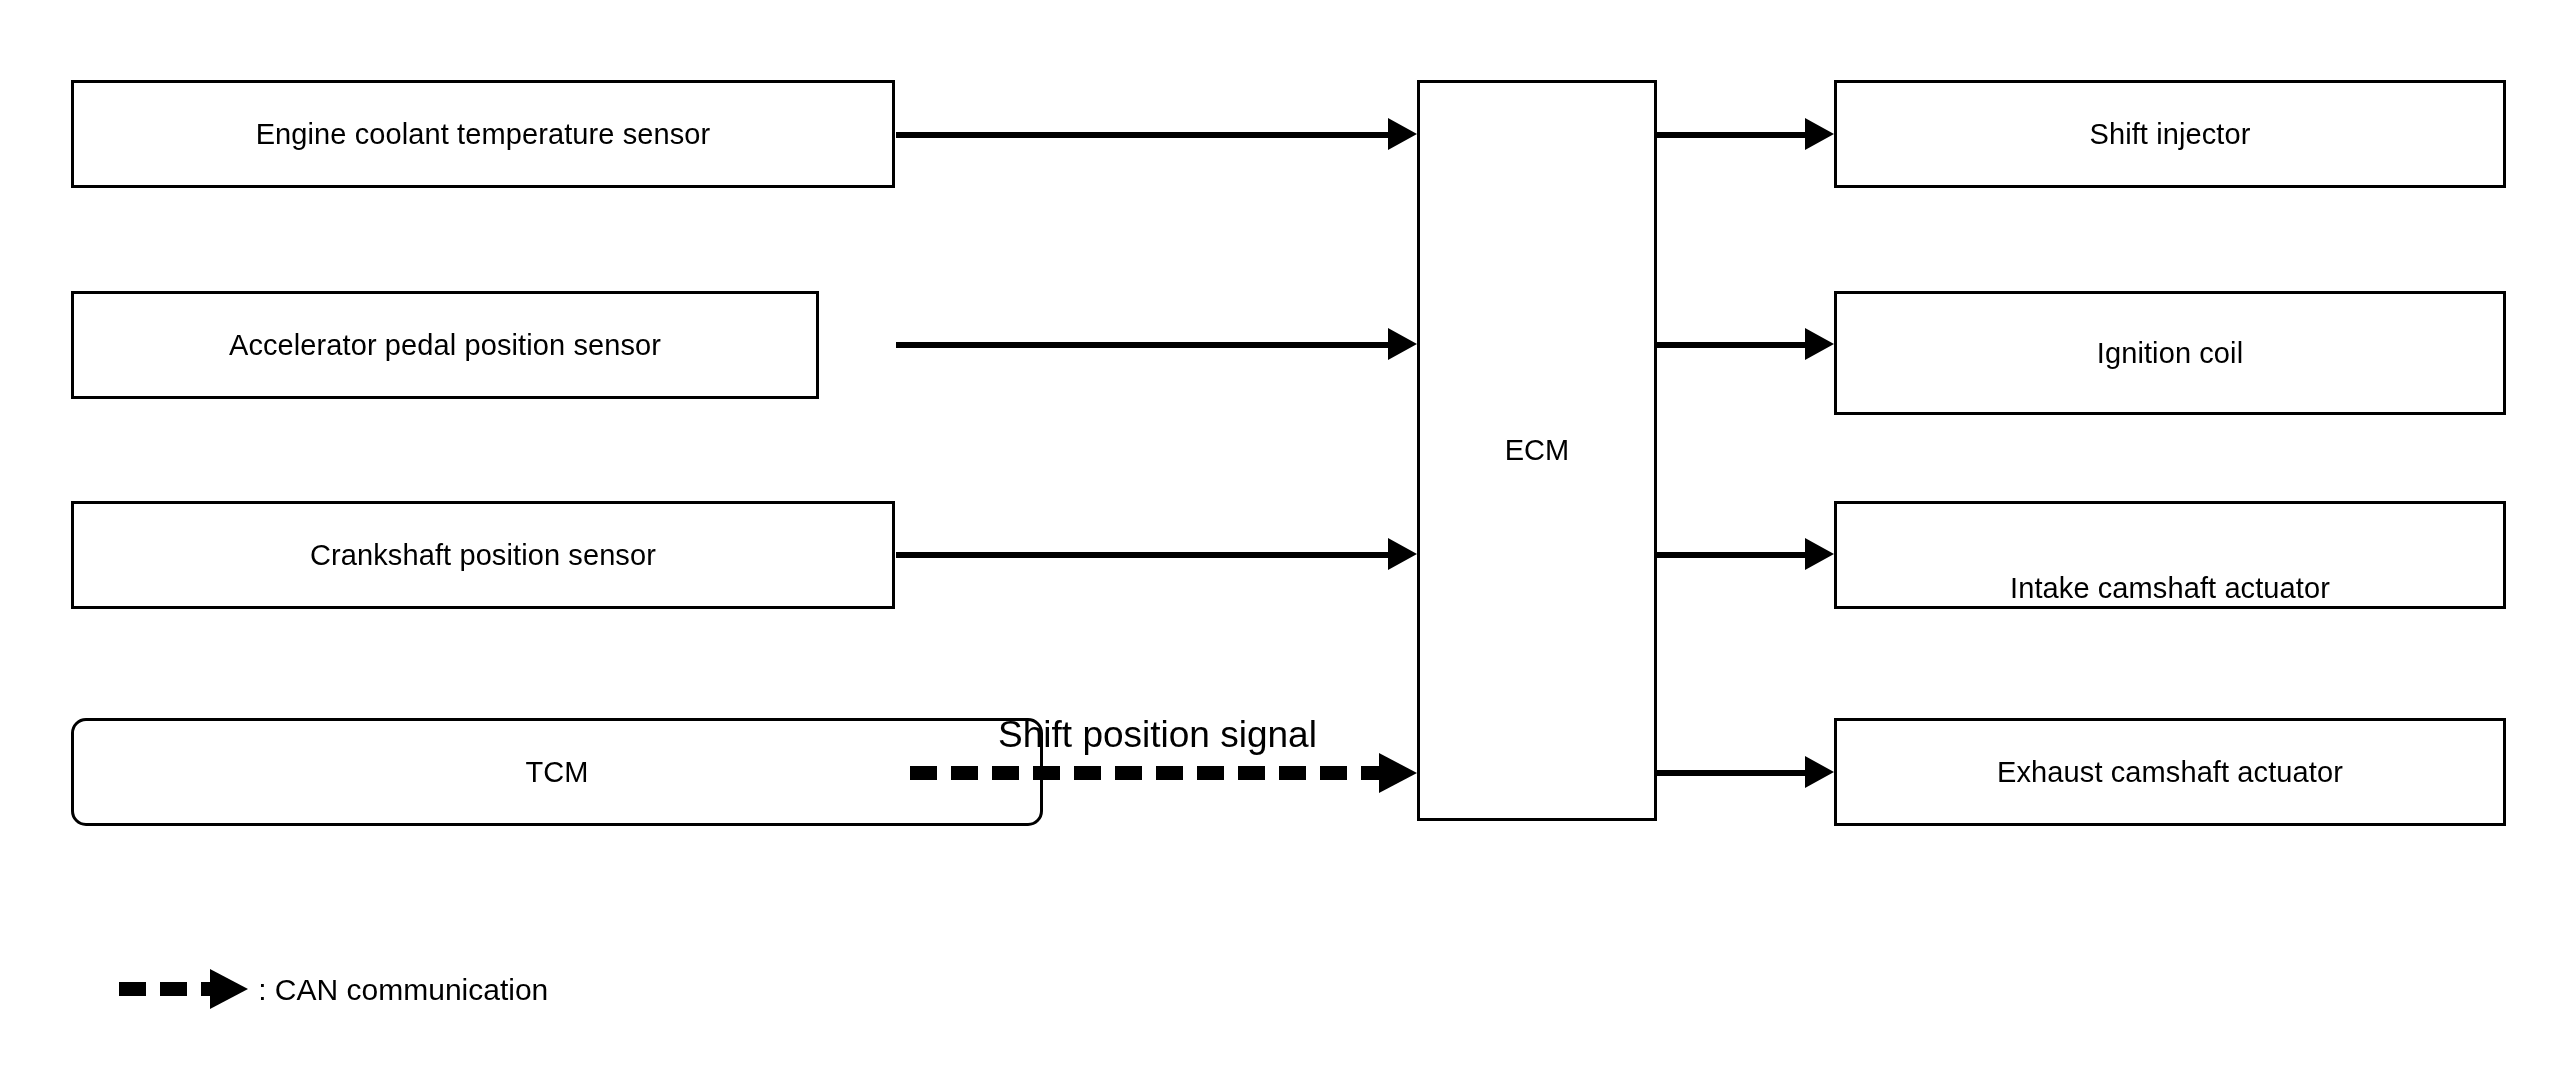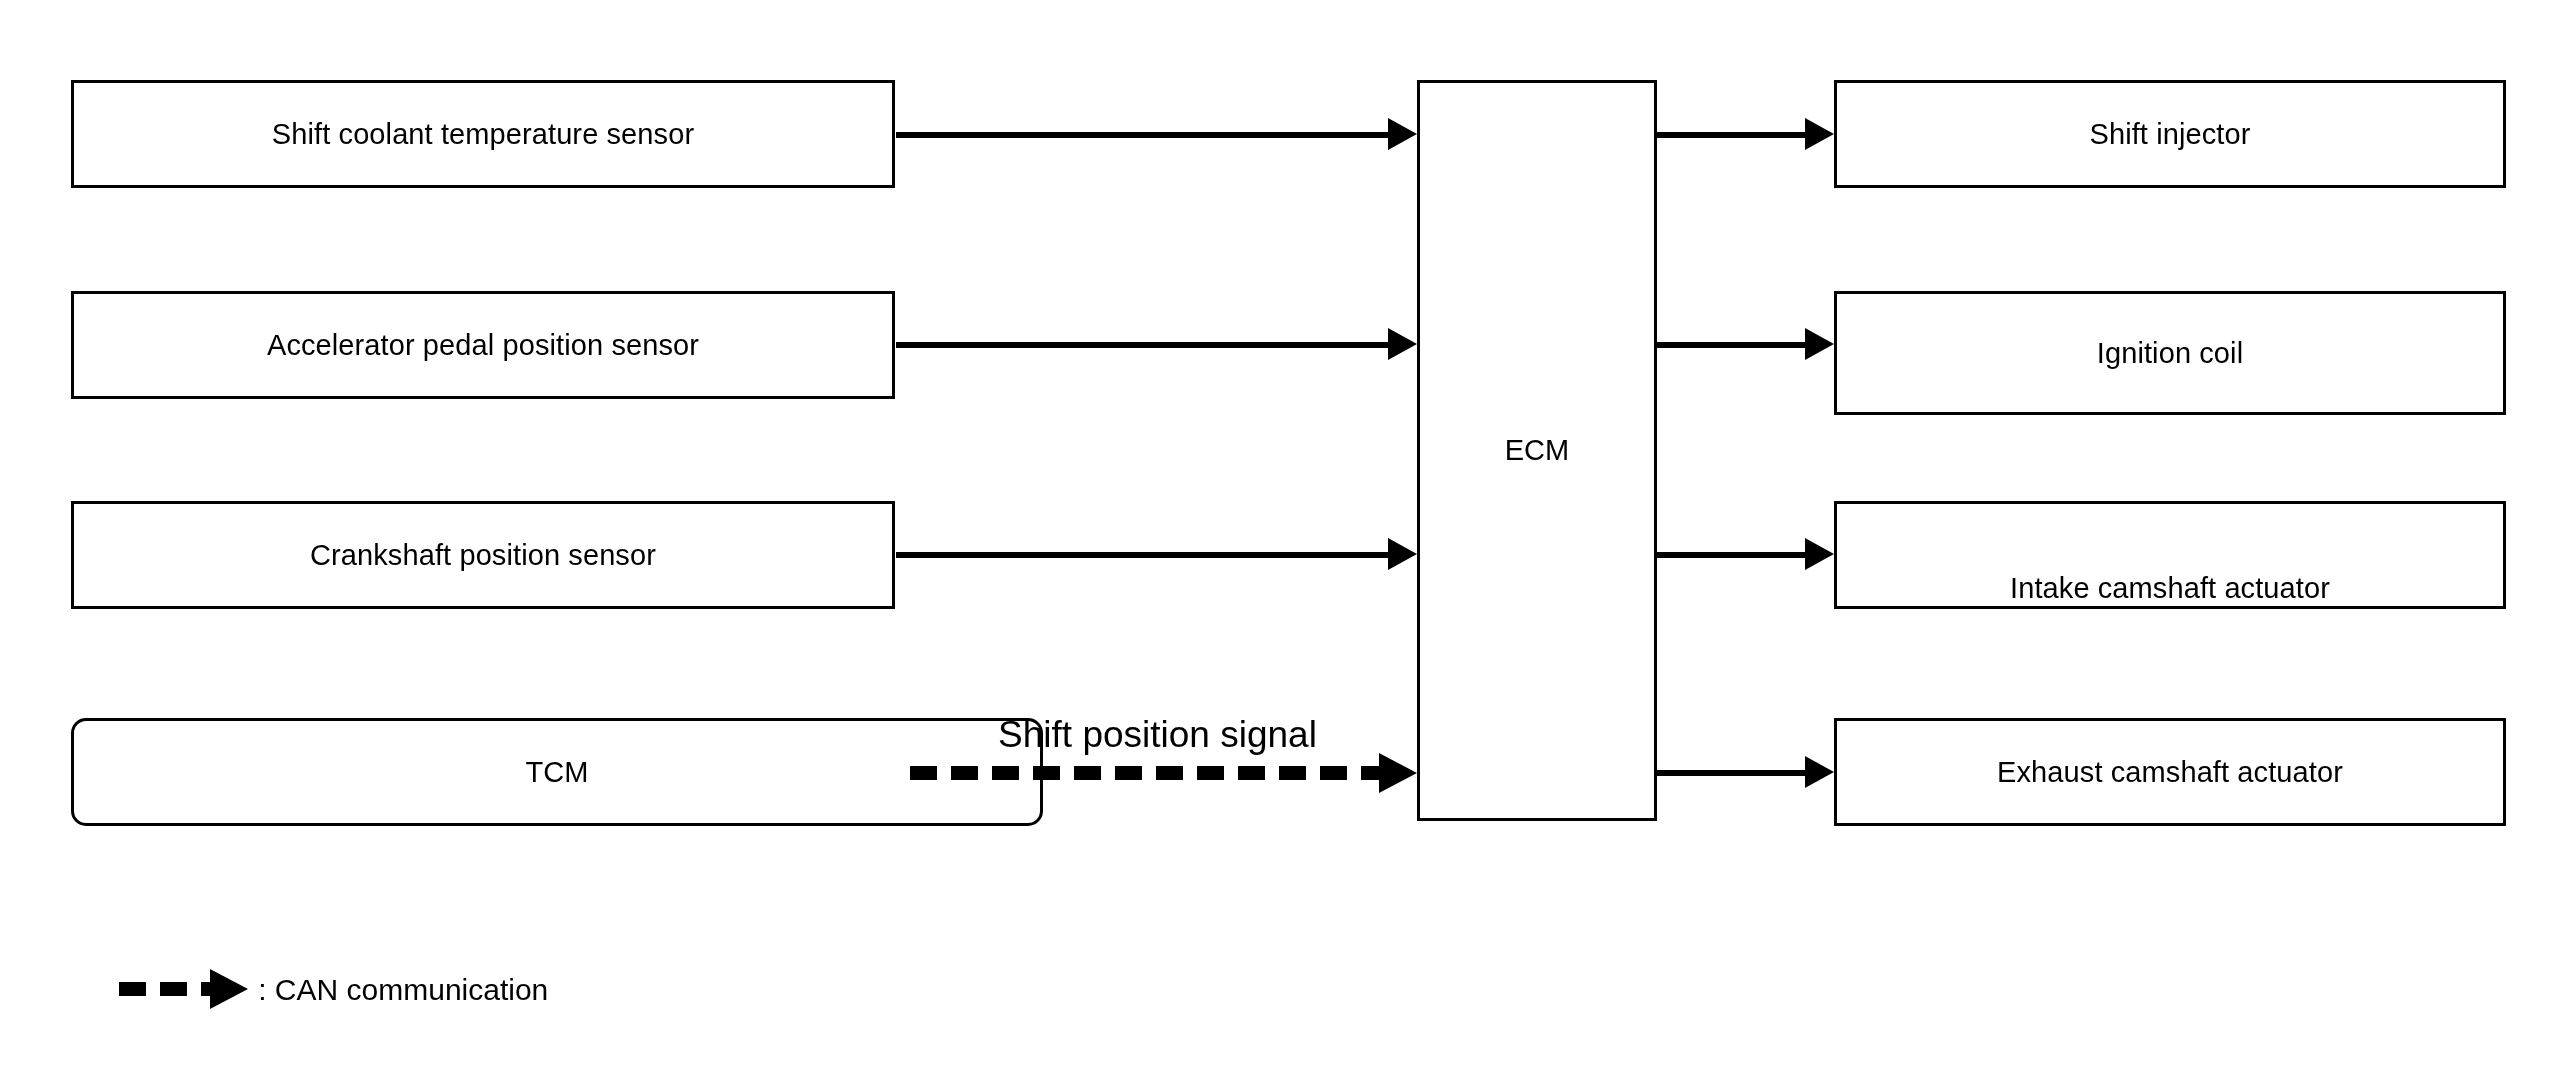--- a/index.html
+++ b/index.html
@@ -132,24 +132,24 @@
     white-space: nowrap;
     margin-left: 10.2px;
   }
 </style>
 </head>
 <body>
 
 <div id="canvas">
 
   <div class="box" style="left:71px; top:80px; width:824px; height:108px;">
-    <span class="box-label">Shift coolant temperature sensor</span>
-  </div>
-
-  <div class="box" style="left:71px; top:291px; width:824px; height:108px;">
+    <span class="box-label">Engine coolant temperature sensor</span>
+  </div>
+
+  <div class="box" style="left:71px; top:291px; width:748px; height:108px;">
     <span class="box-label">Accelerator pedal position sensor</span>
   </div>
 
   <div class="box" style="left:71px; top:501px; width:824px; height:108px;">
     <span class="box-label">Crankshaft position sensor</span>
   </div>
 
   <div class="box" style="left:71px; top:718px; width:972px; height:108px;border-radius:15px;">
     <span class="box-label">TCM</span>
   </div>

